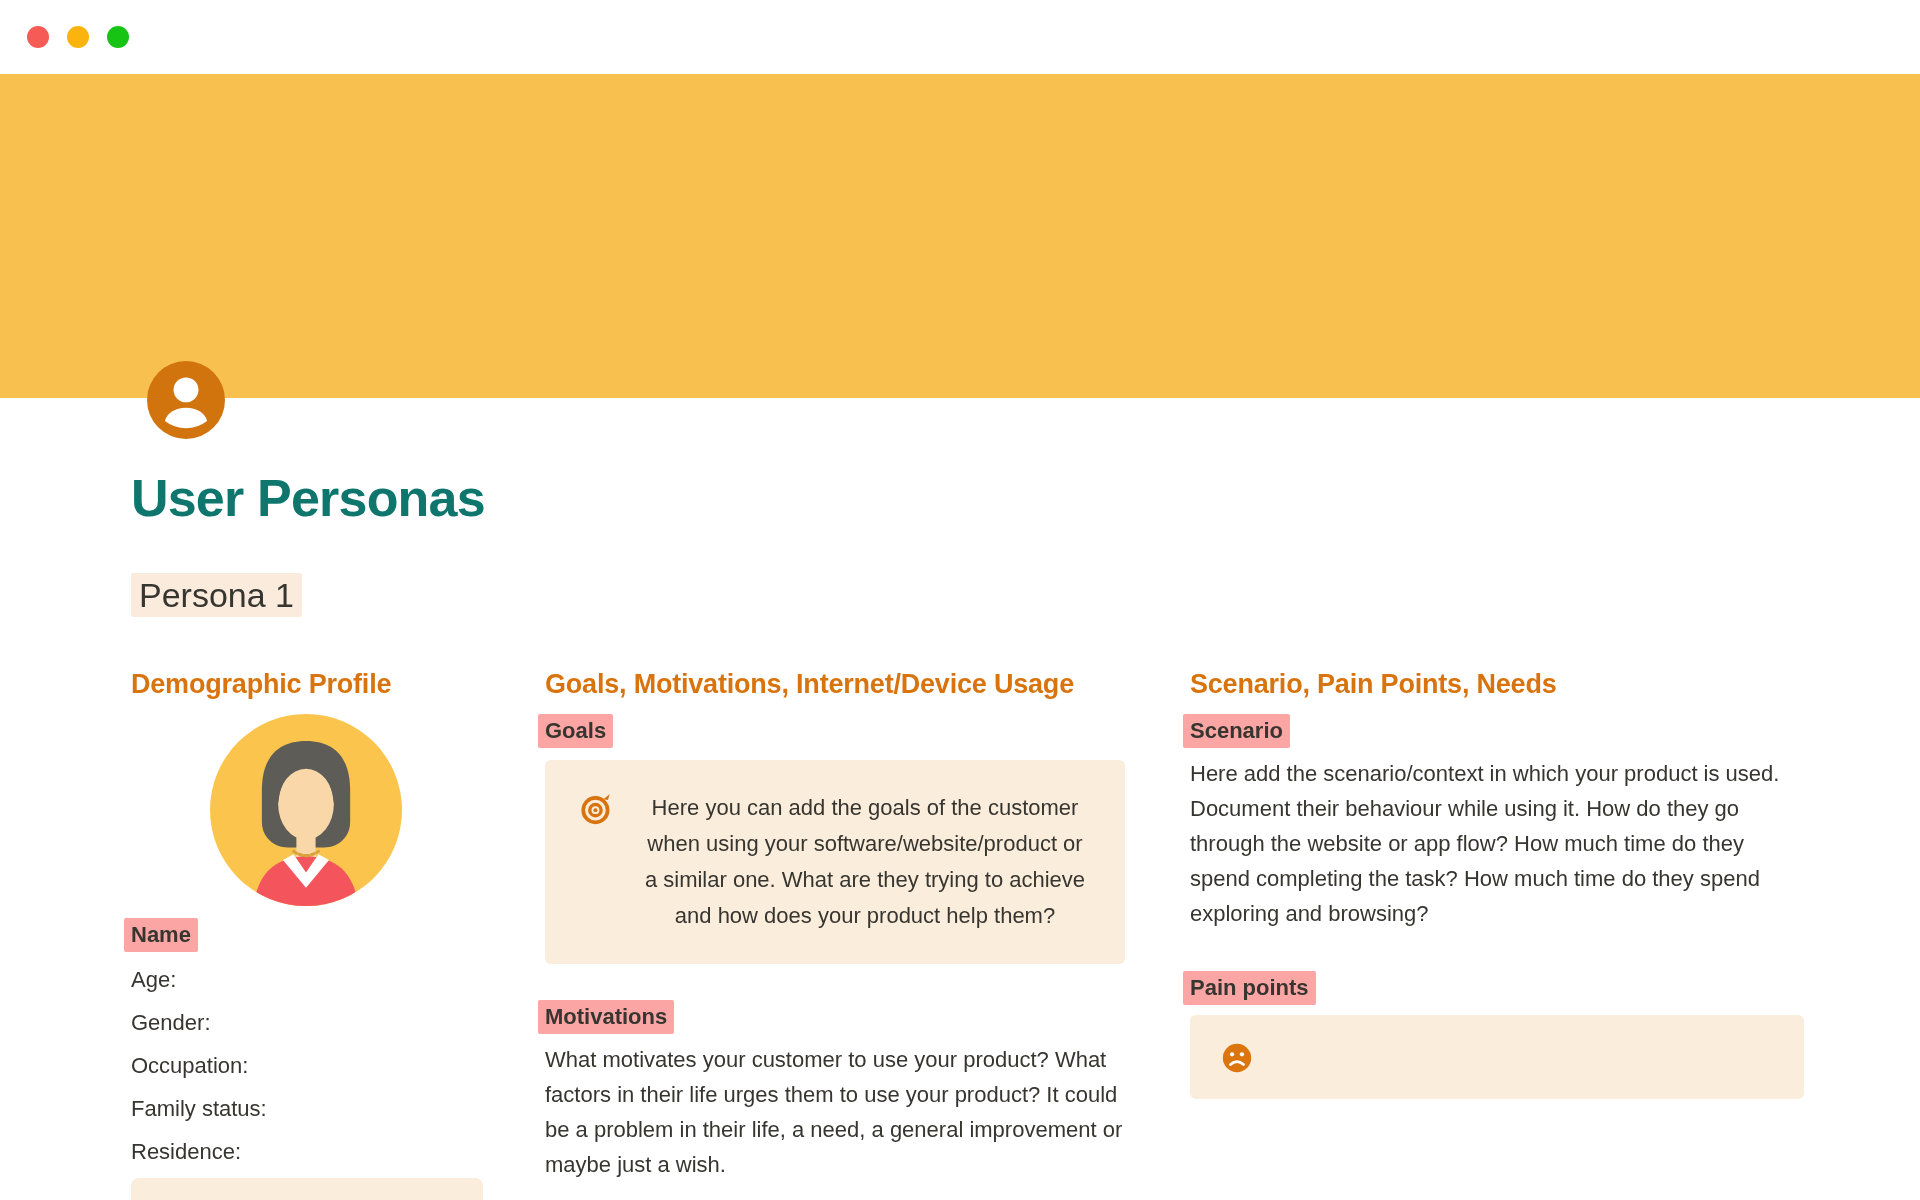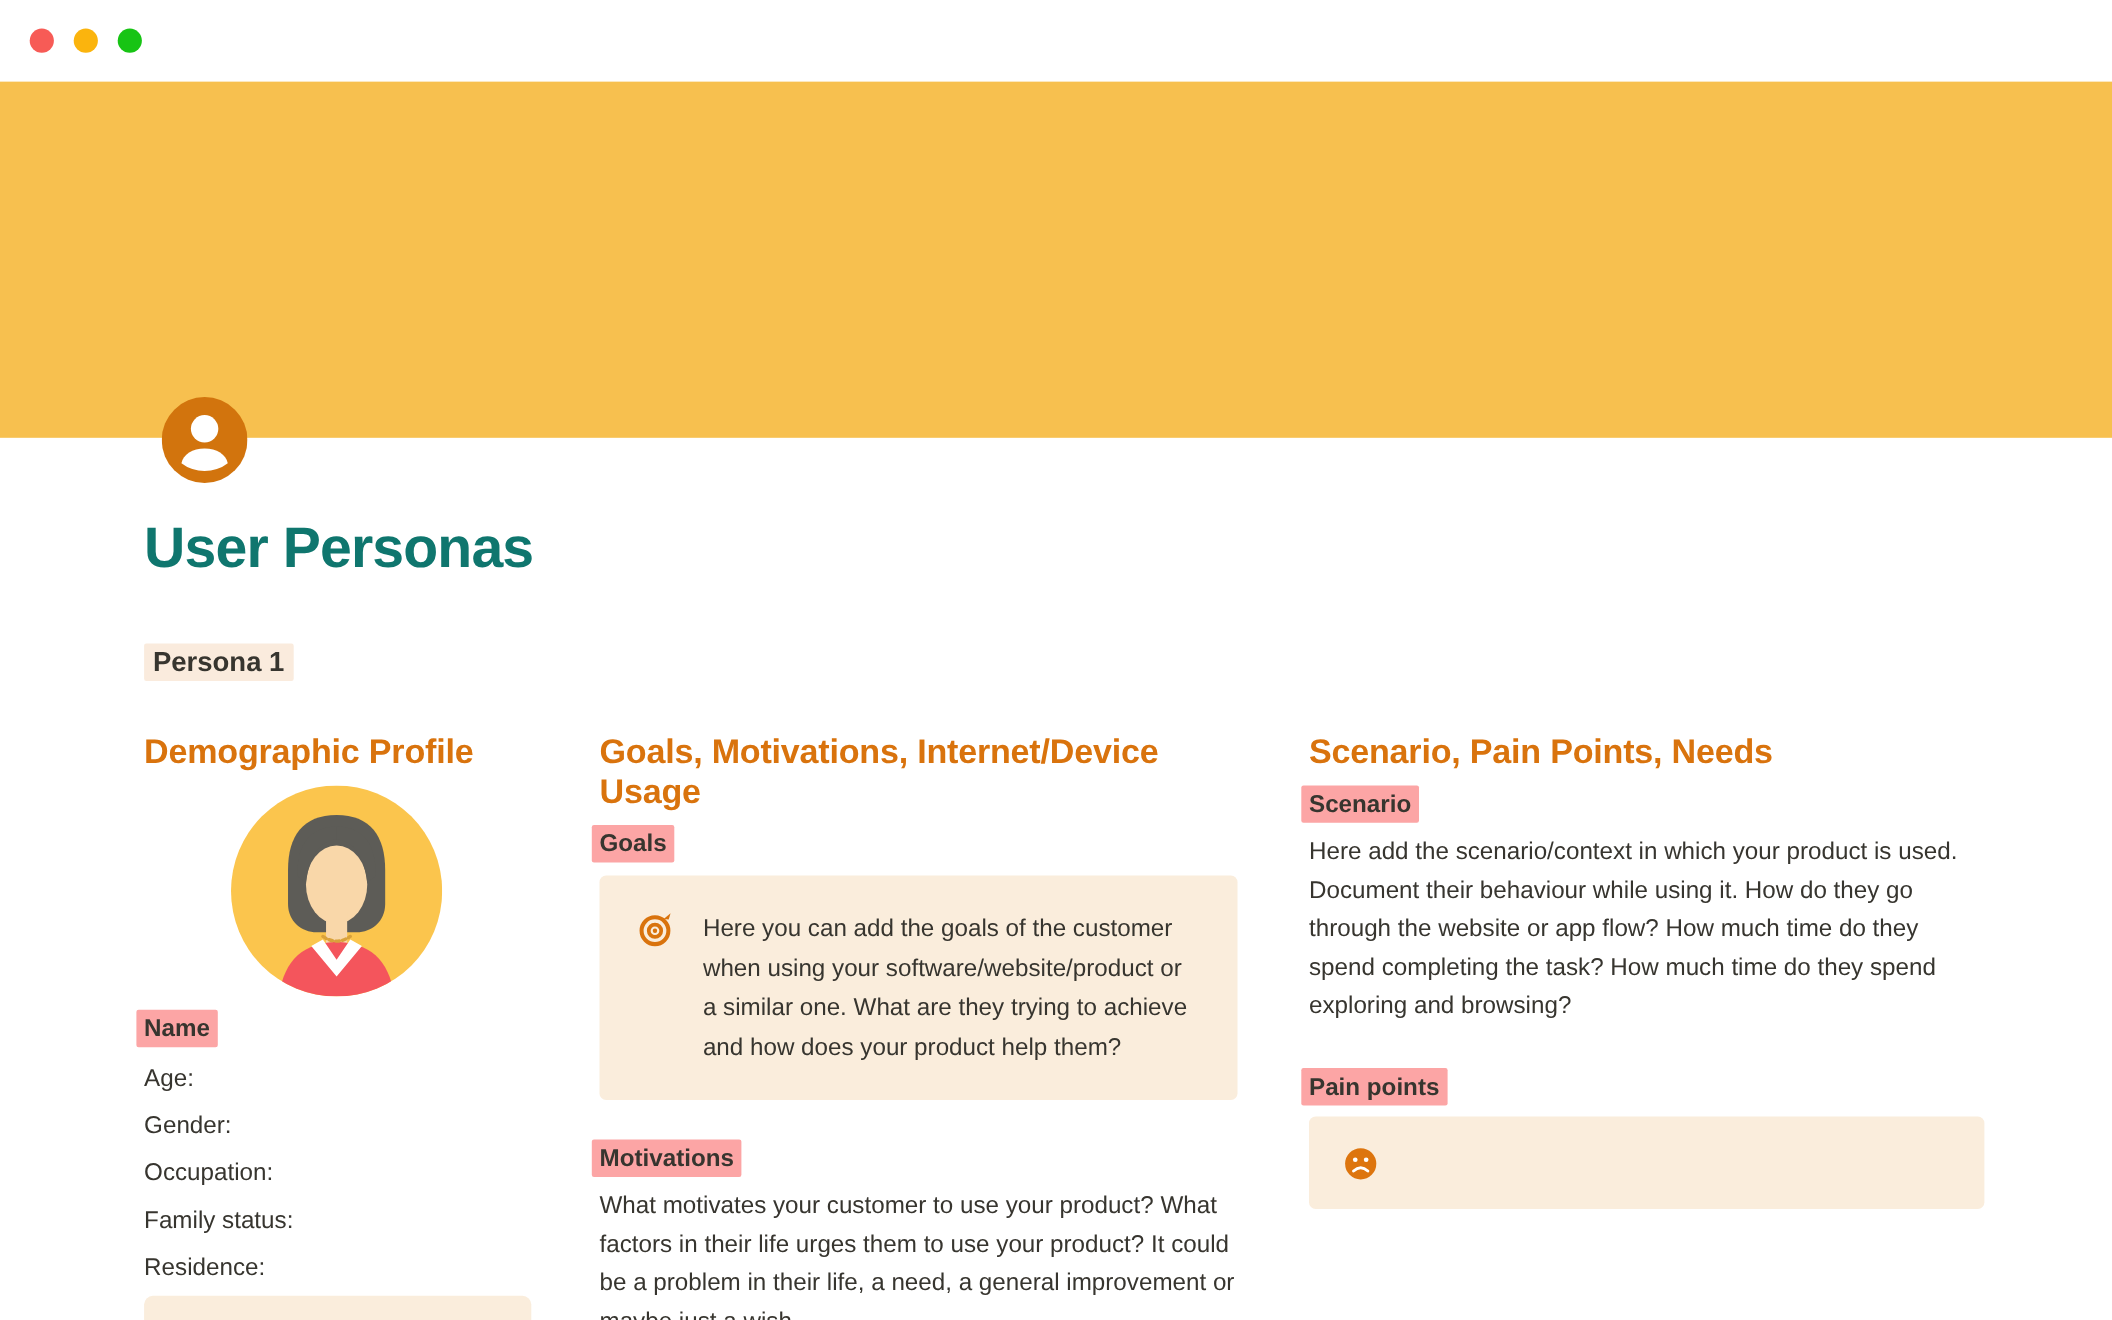--- a/index.html
+++ b/index.html
@@ -29,35 +29,35 @@
     position: absolute; top: 361px; left: 147px; width: 78px; height: 78px;
     z-index: 6; cursor: pointer;
   }
 
   
   .page-title {
     position: absolute; top: 468px; left: 131px;
     font-size: 52px; font-weight: 700; letter-spacing: -0.8px; color: #0f766e;
   }
   .persona-heading {
-    position: absolute; top: 588px; left: 131px;
-    font-size: 25px; font-weight: 700;
+    position: absolute; top: 576px; left: 131px;
+    font-size: 34px; font-weight: 400;
   }
   .hl {
     background: #FAEBDD; padding: 3px 8px; border-radius: 2px;
   }
 
   
   .col { position: absolute; top: 666px; }
   .col-demographic { left: 131px;  width: 350px; }
   .col-goals       { left: 545px;  width: 580px; }
   .col-scenario    { left: 1190px; width: 614px; }
 
   .col-heading {
-    color: #D9730D; font-size: 31px; font-weight: 700; line-height: 36px;
+    color: #D9730D; font-size: 27px; font-weight: 700; line-height: 36px;
     margin-bottom: 12px; letter-spacing: -0.2px;
   }
   .label-row { margin-top: 0; }
   .label {
     display: inline-block; font-size: 22px; font-weight: 700; line-height: 28px;
     background: #fca5a5; padding: 3px 7px; margin-left: -7px; border-radius: 2px;
   }
   .body-text { font-size: 22px; line-height: 35px; margin-top: 8px; }
 
   
@@ -67,21 +67,21 @@
   .name-row { margin-top: 12px; }
   .cutoff-callout {
     margin-top: 12px; width: 352px; height: 80px;
     background: #FAEDDC; border-radius: 8px;
   }
 
   
   .callout {
     background: #FAEDDC; border-radius: 6px; display: flex; align-items: flex-start;
   }
-  .callout.goals { margin-top: 12px; padding: 30px 34px; }
+  .callout.goals { margin-top: 12px; padding: 30px 34px; text-align: center; }
   .callout.pain  { margin-top: 10px; padding: 24px 30px; }
   .callout-icon { width: 34px; height: 34px; flex-shrink: 0; margin-right: 26px; margin-top: 2px; }
   .callout-text { font-size: 22px; line-height: 36px; }
   .callout.pain .callout-text { line-height: 35px; }
 
   .mt-motivations { margin-top: 36px; }
   .mt-pain { margin-top: 40px; }
   .mt-goals-label { margin-top: 0; }
 </style>
 </head>

